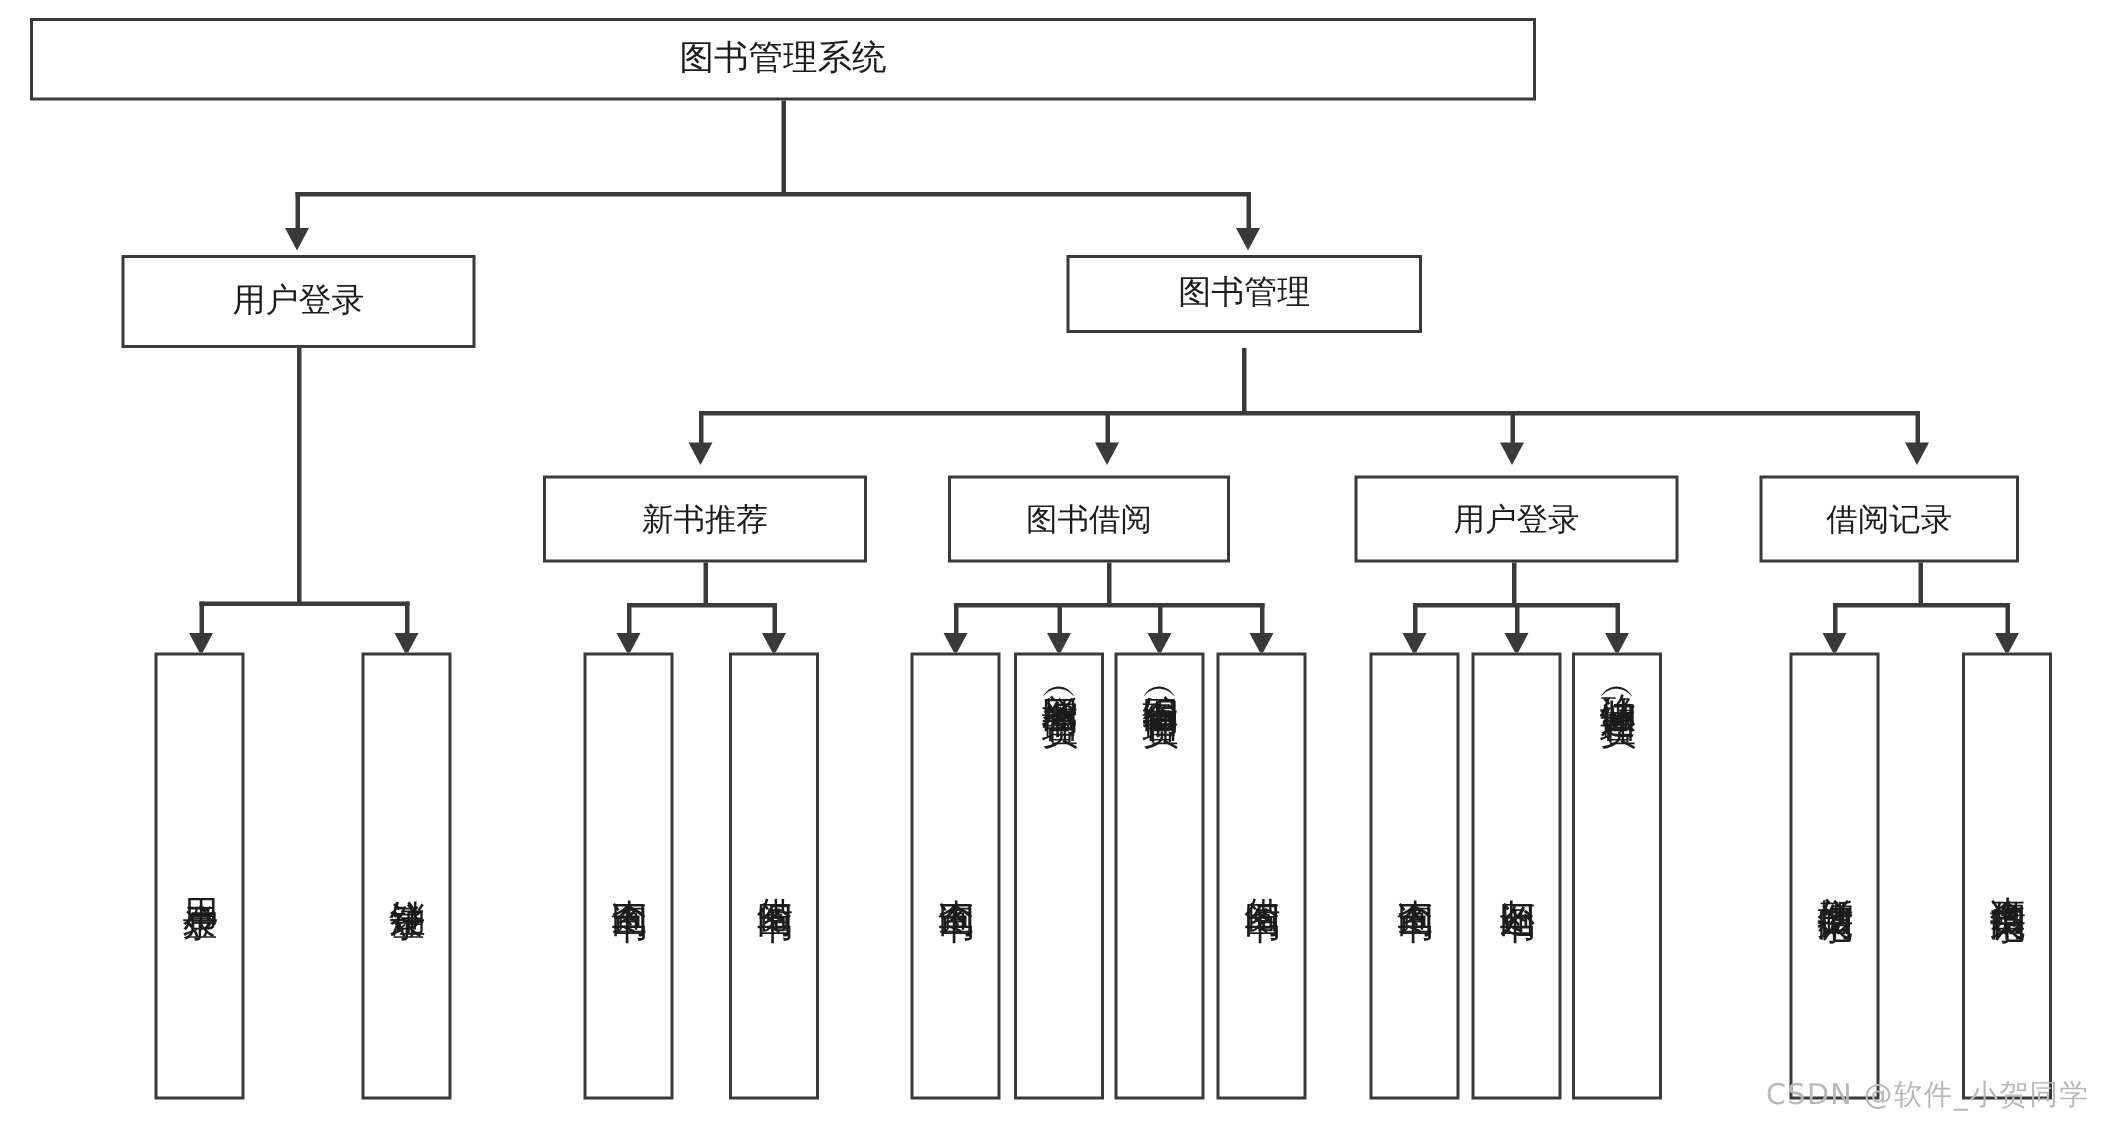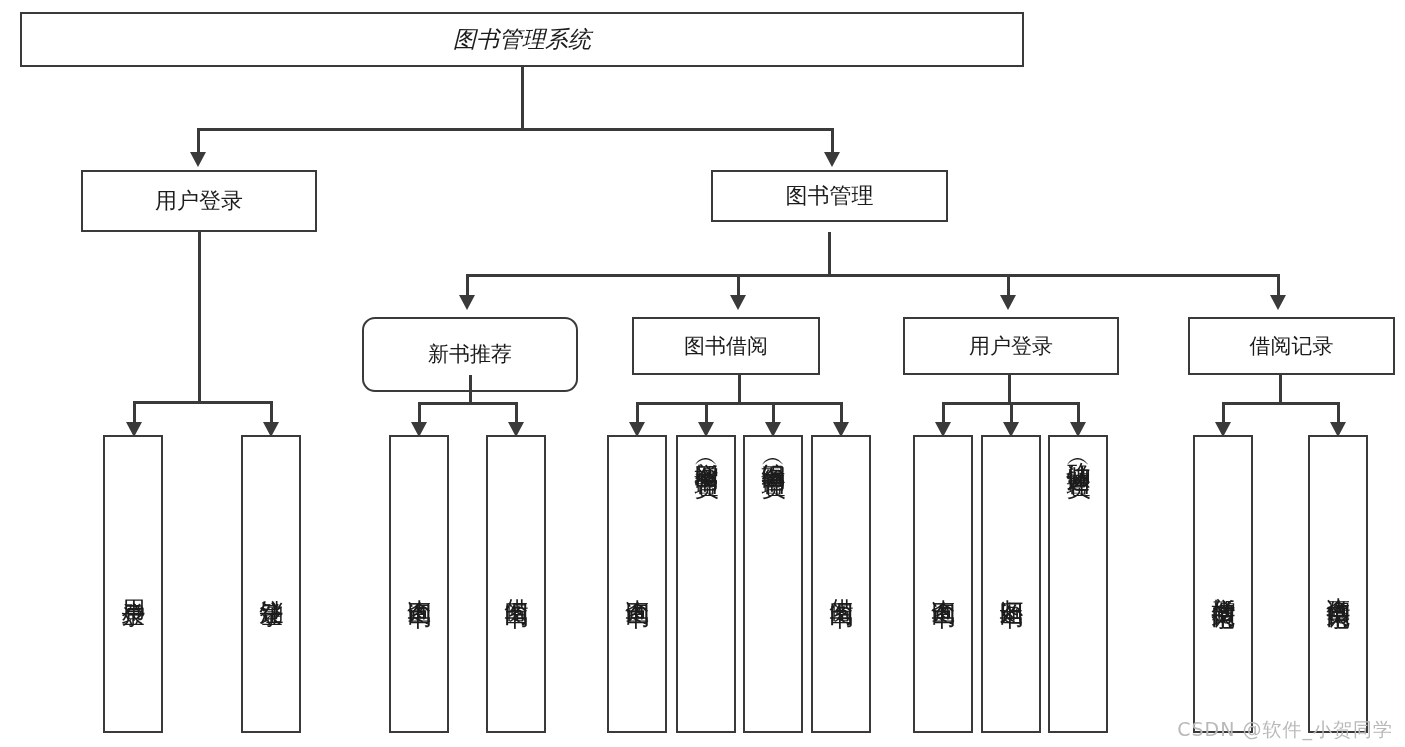--- a/index.html
+++ b/index.html
@@ -68,21 +68,21 @@
     letter-spacing:1px;
     white-space:nowrap;
     pointer-events:none;
   }
 </style>
 </head>
 <body>
 
 <div id="canvas">
 
-  <div class="node root" style="left:20px;top:12px;width:1004px;height:55px;font-style:italic;">图书管理系统</div>
+  <div class="node root" style="left:20px;top:12px;width:1004px;height:55px;">图书管理系统</div>
 
   <div class="vline" style="left:521px;top:67px;height:63px;"></div>
 
   <div class="hline" style="left:197px;top:128px;width:637px;"></div>
 
   <div class="vline" style="left:197px;top:128px;height:27px;"></div>
   <div class="arrow" style="left:190px;top:152px;"></div>
 
   <div class="vline" style="left:831px;top:128px;height:27px;"></div>
   <div class="arrow" style="left:824px;top:152px;"></div>
@@ -106,27 +106,27 @@
 
   <div class="vline" style="left:737px;top:274px;height:24px;"></div>
   <div class="arrow" style="left:730px;top:295px;"></div>
 
   <div class="vline" style="left:1007px;top:274px;height:24px;"></div>
   <div class="arrow" style="left:1000px;top:295px;"></div>
 
   <div class="vline" style="left:1277px;top:274px;height:24px;"></div>
   <div class="arrow" style="left:1270px;top:295px;"></div>
 
-  <div class="node lvl3" style="left:362px;top:317px;width:216px;height:75px;border-radius:13px;">新书推荐</div>
+  <div class="node lvl3" style="left:362px;top:317px;width:216px;height:58px;">新书推荐</div>
 
   <div class="node lvl3" style="left:632px;top:317px;width:188px;height:58px;">图书借阅</div>
 
   <div class="node lvl3" style="left:903px;top:317px;width:216px;height:58px;">用户登录</div>
 
-  <div class="node lvl3" style="left:1173px;top:317px;width:207px;height:58px;margin-left:15px;">借阅记录</div>
+  <div class="node lvl3" style="left:1173px;top:317px;width:173px;height:58px;">借阅记录</div>
 
   <div class="vline" style="left:469px;top:375px;height:29px;"></div>
   <div class="hline" style="left:418px;top:402px;width:100px;"></div>
   <div class="vline" style="left:418px;top:402px;height:23px;"></div>
   <div class="arrow" style="left:411px;top:422px;"></div>
   <div class="vline" style="left:515px;top:402px;height:23px;"></div>
   <div class="arrow" style="left:508px;top:422px;"></div>
 
   <div class="vline" style="left:738px;top:375px;height:29px;"></div>
   <div class="hline" style="left:636px;top:402px;width:207px;"></div>

